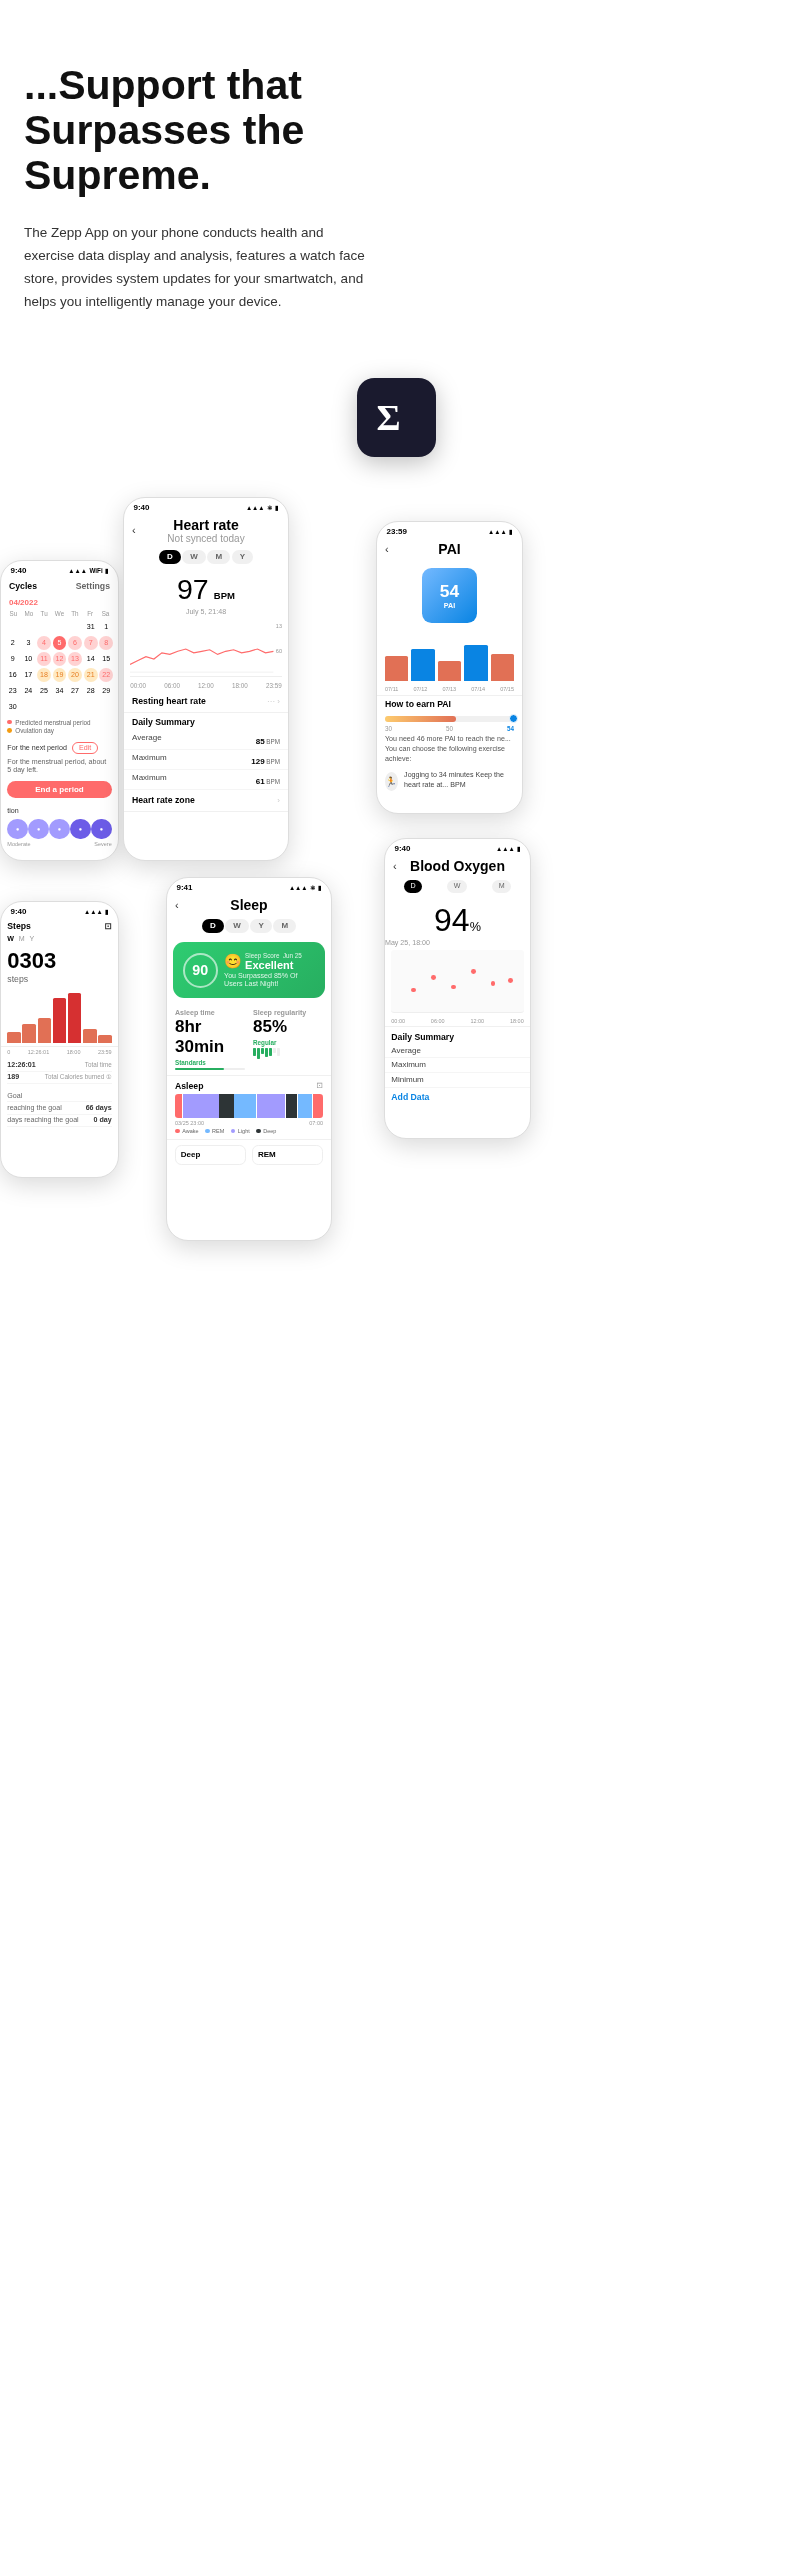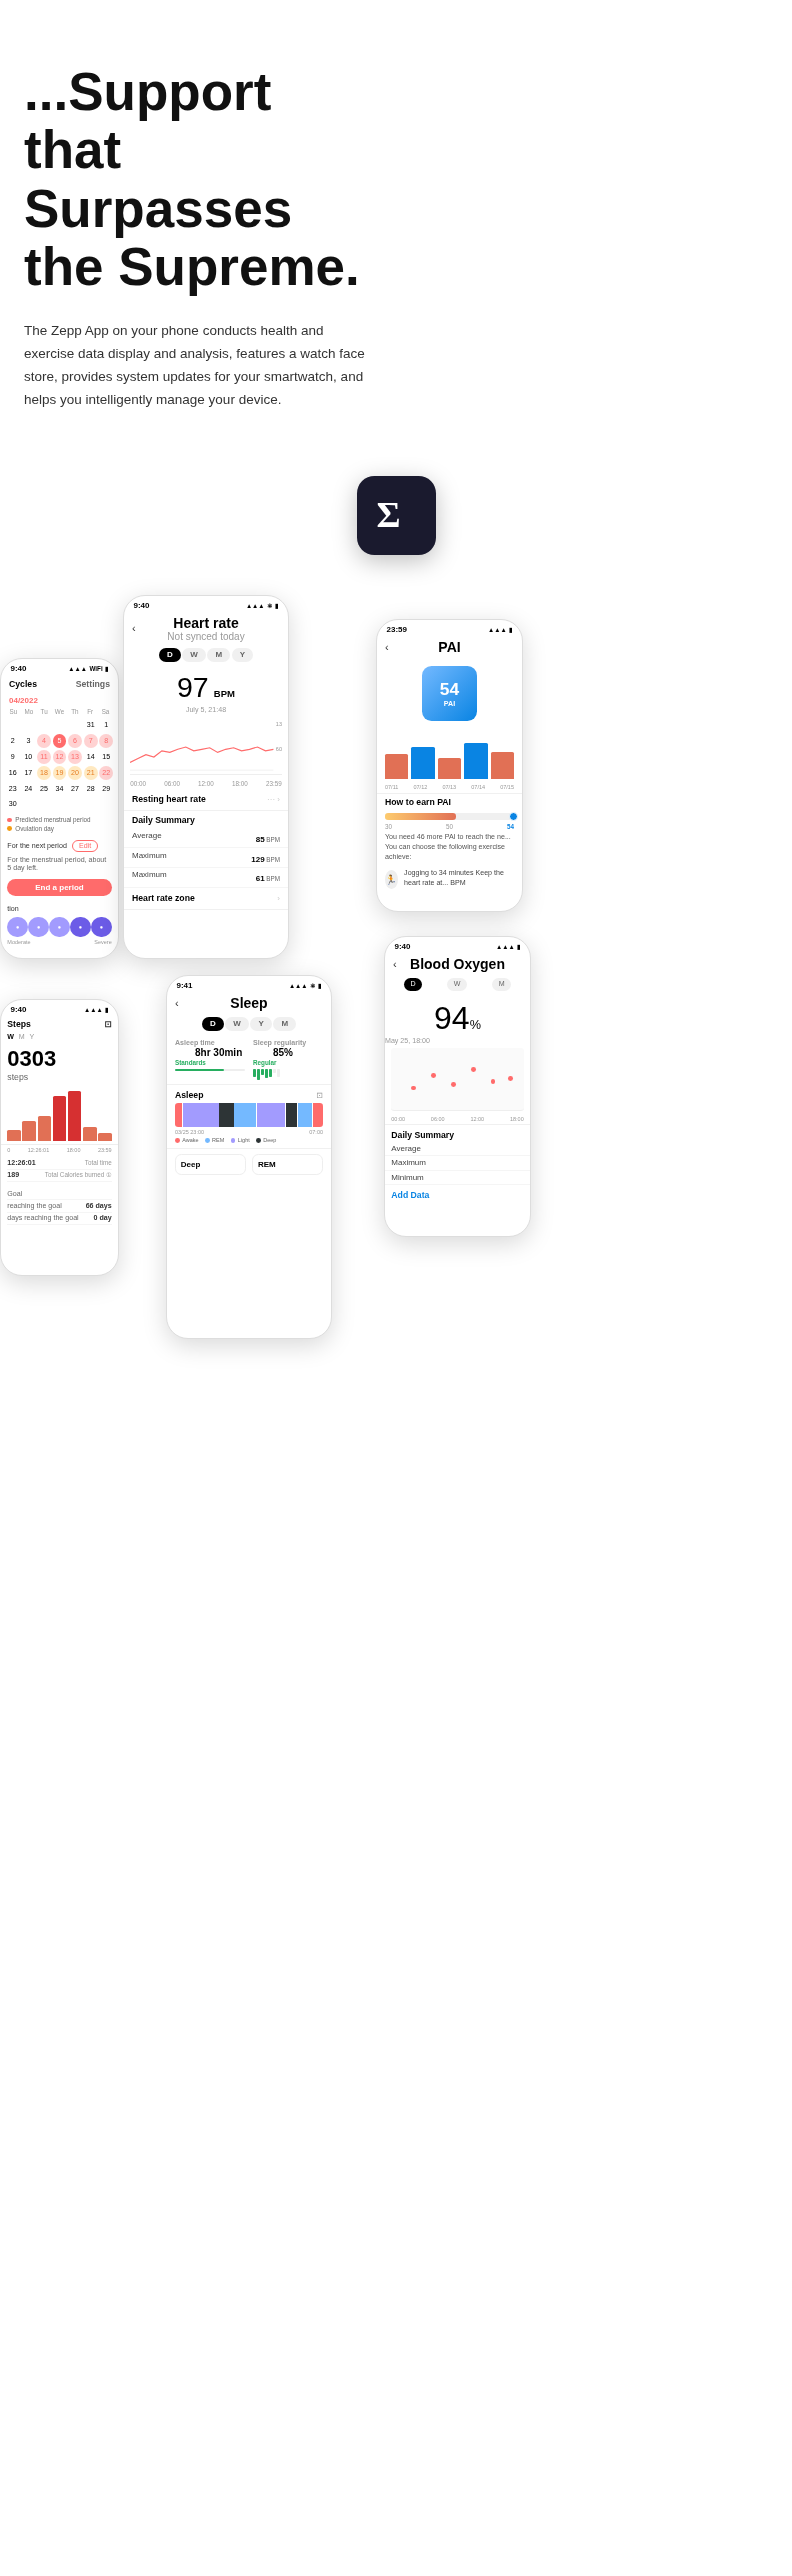--- a/index.html
+++ b/index.html
@@ -10,21 +10,21 @@
       min-height: 2576px;
       overflow-x: hidden;
     }
 
     
     .hero {
       padding: 63px 24px 32px 24px;
       max-width: 396px;
     }
     .hero-title {
-      font-size: 53px;
+      font-size: 41px;
       font-weight: 900;
       line-height: 1.1;
       color: #111;
       margin-bottom: 24px;
     }
     .hero-desc {
       font-size: 13.5px;
       line-height: 1.7;
       color: #333;
       max-width: 364px;
@@ -277,21 +277,21 @@
     .sleep-surpassed { font-size: 7.1px; opacity: 0.85; margin-top: 1.6px; }
 
     .sleep-stats {
       display: flex;
       padding: 4.8px 8px;
       gap: 8px;
       border-bottom: 0.8px solid #f0f0f0;
     }
     .sleep-stat { flex: 1; }
     .sleep-stat-label { font-size: 7.1px; color: #999; font-weight: bold; }
-    .sleep-stat-value { font-size: 10px; font-weight: 700; color: #000; margin-left: 20px; }
+    .sleep-stat-value { font-size: 17px; font-weight: 700; color: #000; }
     .sleep-bar { height: 2.4px; background: #eee; border-radius: 1.6px; margin-top: 2.4px; }
     .sleep-bar-fill { height: 100%; background: #27ae60; border-radius: 1.6px; }
 
     .sleep-chart-section {
       padding: 4.8px 8px;
       border-bottom: 0.8px solid #f0f0f0;
     }
     .sleep-chart-header {
       display: flex;
       justify-content: space-between;
@@ -997,20 +997,35 @@
     <div class="nav-bar">
       <span class="nav-back">‹</span>
       <div class="nav-title">Sleep</div>
     </div>
     <div class="period-tabs">
       <div class="period-tab active">D</div>
       <div class="period-tab">W</div>
       <div class="period-tab">Y</div>
       <div class="period-tab">M</div>
     </div>
+    <div class="sleep-score-card">
+      <div class="sleep-score-circle">
+        <span>90</span>
+      </div>
+      <div class="sleep-score-info">
+        <div style="display:flex;align-items:center;gap:3.2px;">
+          <span class="sleep-emoji">😊</span>
+          <div>
+            <div style="font-size:6.3px;opacity:0.85;">Sleep Score &nbsp;<span>Jun 25</span></div>
+            <div class="sleep-excellent">Excellent</div>
+          </div>
+        </div>
+        <div class="sleep-surpassed">You Surpassed 85% Of Users Last Night!</div>
+      </div>
+    </div>
     <div class="sleep-stats">
       <div class="sleep-stat">
         <div class="sleep-stat-label">Asleep time</div>
         <div class="sleep-stat-value">8hr 30min</div>
         <div style="font-size:6.3px;color:#27ae60;font-weight:600;margin-top:1.6px;">Standards</div>
         <div class="sleep-bar">
           <div class="sleep-bar-fill" style="width:70%;"></div>
         </div>
       </div>
       <div class="sleep-stat">

